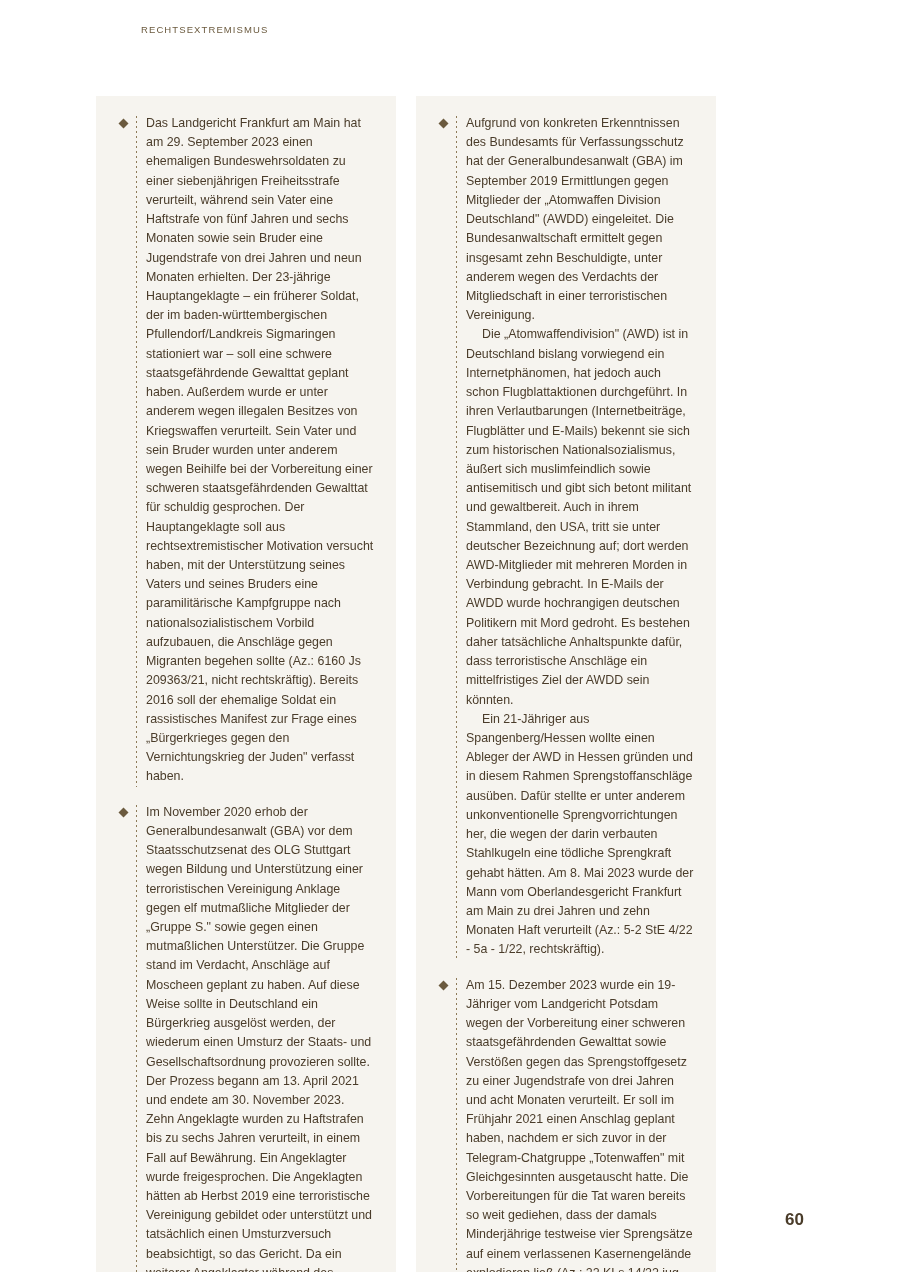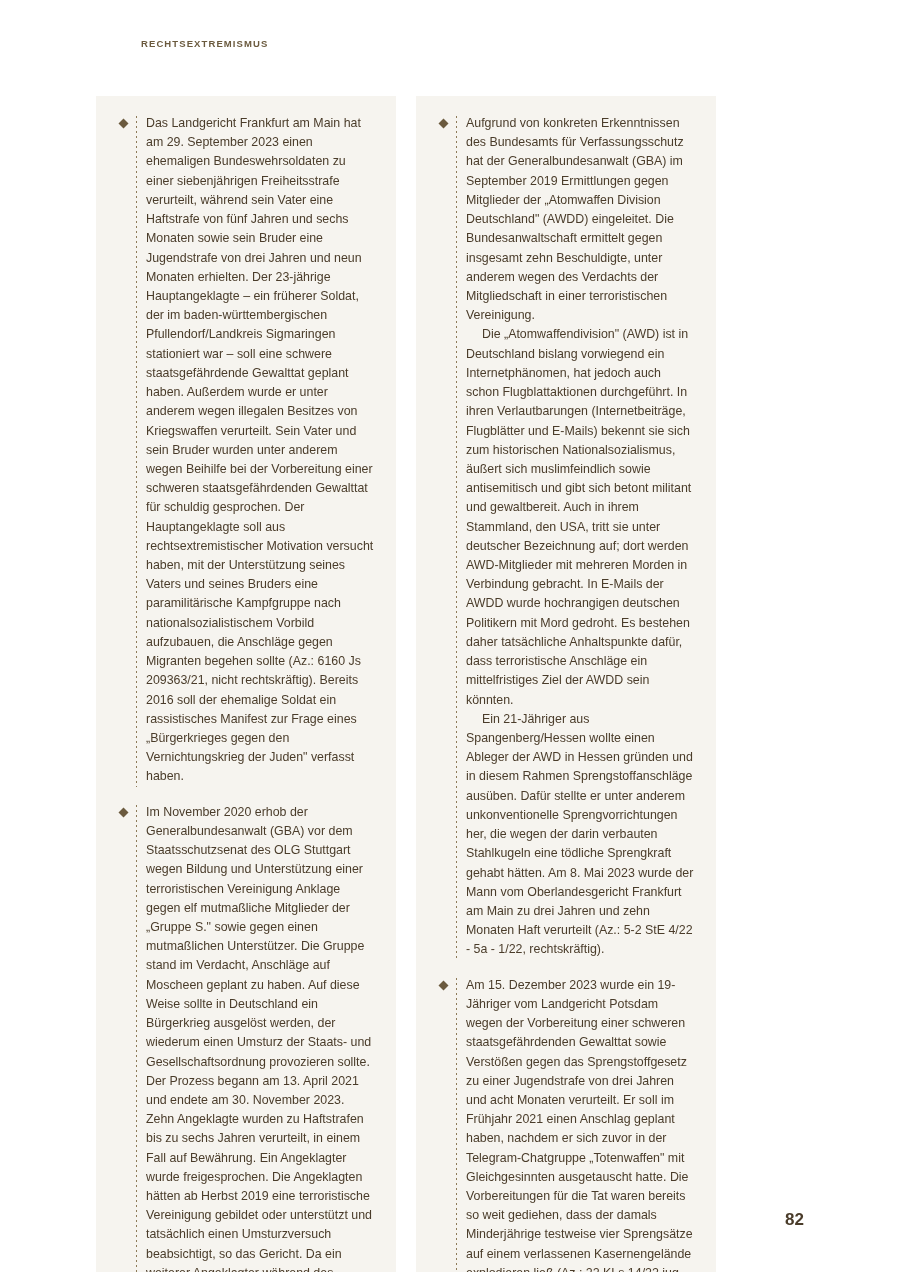--- a/index.html
+++ b/index.html
@@ -14,25 +14,25 @@
     position: relative;
     overflow: hidden;
   }
   .page {
     position: absolute;
     inset: 0;
   }
   .running-head {
     position: absolute;
     left: 133px;
-    top: 38px;
+    top: 24px;
     font-size: 9.5px;
     letter-spacing: 1.1px;
     color: #6b5a3e;
-    font-weight: 700;
+    font-weight: 400;
     text-transform: uppercase;
     padding-left: 8px;
   }
   .columns {
     position: absolute;
     left: 96px;
     top: 96px;
     width: 620px;
     display: flex;
     gap: 20px;
@@ -157,15 +157,15 @@
         </div>
         <div class="entry-body">
           <p>Am 15. Dezember 2023 wurde ein 19-Jähriger vom Landgericht Potsdam wegen der Vorbereitung einer schweren staatsgefährdenden Gewalttat sowie Verstößen gegen das Sprengstoffgesetz zu einer Jugendstrafe von drei Jahren und acht Monaten verurteilt. Er soll im Frühjahr 2021 einen Anschlag geplant haben, nachdem er sich zuvor in der Telegram-Chatgruppe „Totenwaffen" mit Gleichgesinnten ausgetauscht hatte. Die Vorbereitungen für die Tat waren bereits so weit gediehen, dass der damals Minderjährige testweise vier Sprengsätze auf einem verlassenen Kasernengelände explodieren ließ (Az.: 22 KLs 14/22 jug, rechtskräftig).</p>
         </div>
       </div>
 
     </div>
 
   </div>
 
-  <div class="folio">82</div>
+  <div class="folio">60</div>
 
 </div>
 
 </body></html>

